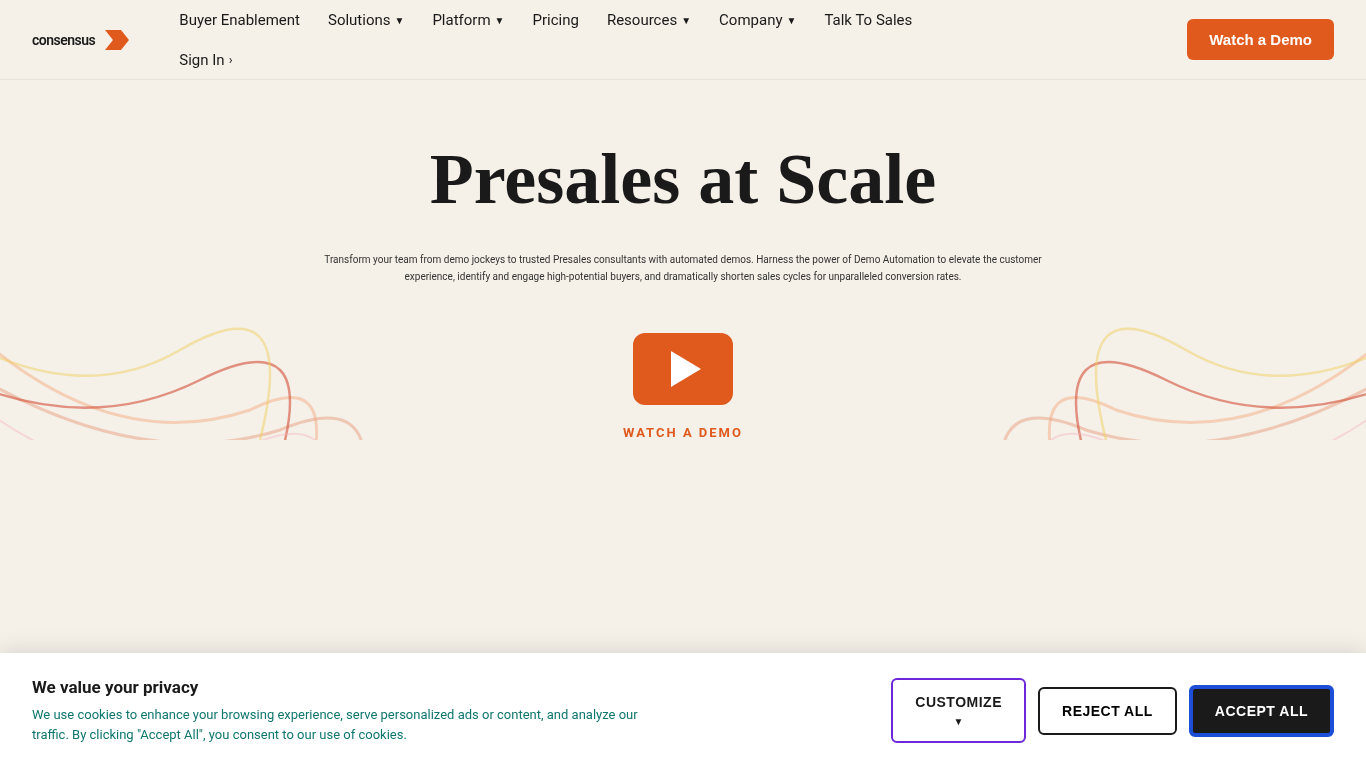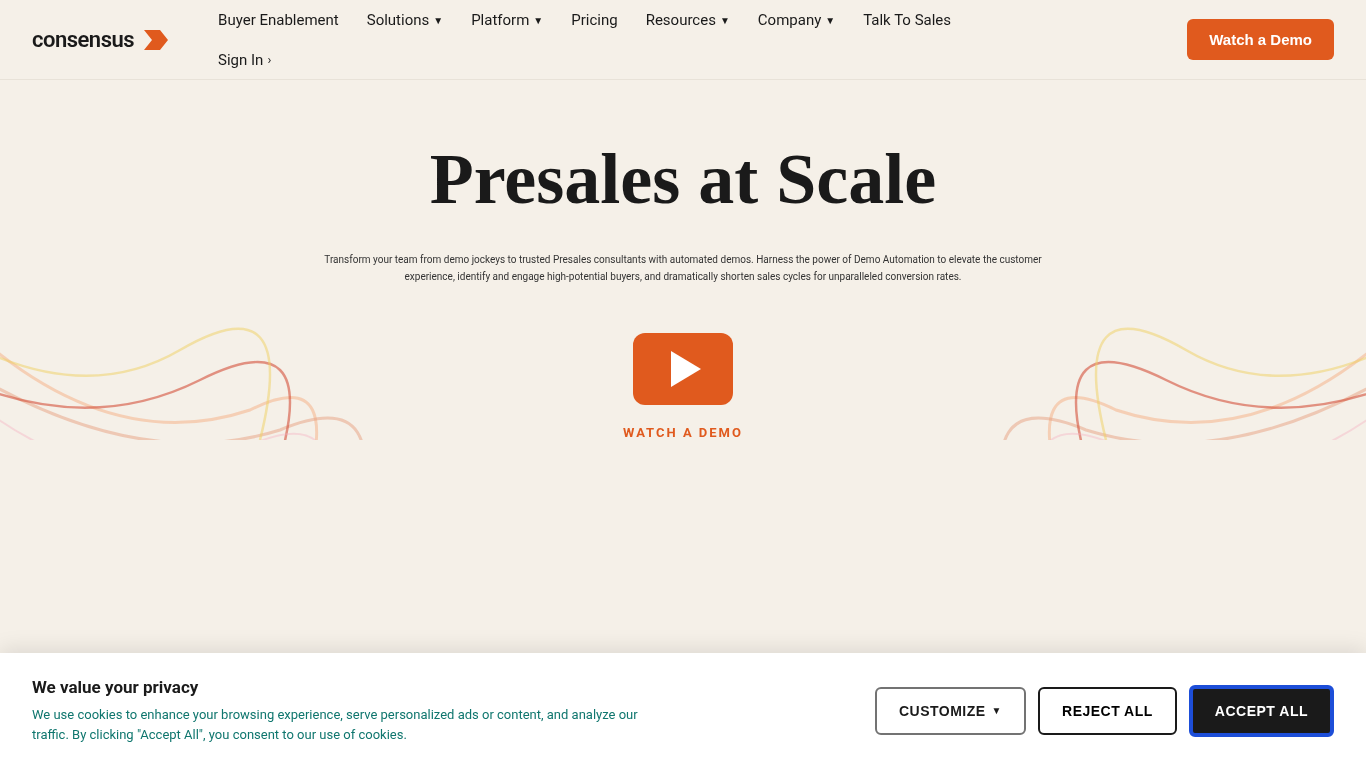--- a/index.html
+++ b/index.html
@@ -24,21 +24,21 @@
     }
 
     .logo-area {
       display: flex;
       align-items: center;
       margin-right: 32px;
       gap: 0;
     }
 
     .logo-text {
-      font-size: 22px;
+      font-size: 14px;
       font-weight: 600;
       color: #1a1a1a;
       letter-spacing: -0.5px;
     }
 
     .logo-icon {
       width: 32px;
       height: 32px;
       margin-left: 6px;
     }
@@ -193,30 +193,31 @@
     .cookie-buttons {
       display: flex;
       gap: 12px;
       align-items: center;
       flex-shrink: 0;
     }
 
     .btn-customize {
       background: white;
       color: #1a1a1a;
-      border: 2px solid #737373;
+      border: 2px solid #6d28d9;
       border-radius: 6px;
       padding: 14px 22px;
       font-size: 14px;
       font-weight: 700;
       cursor: pointer;
       display: flex;
       align-items: center;
       gap: 6px;
       letter-spacing: 0.5px;
+      flex-direction: column;
     }
 
     .btn-reject {
       background: white;
       color: #000000;
       border: 2px solid #1a1a1a;
       border-radius: 6px;
       padding: 14px 22px;
       font-size: 14px;
       font-weight: 700;

